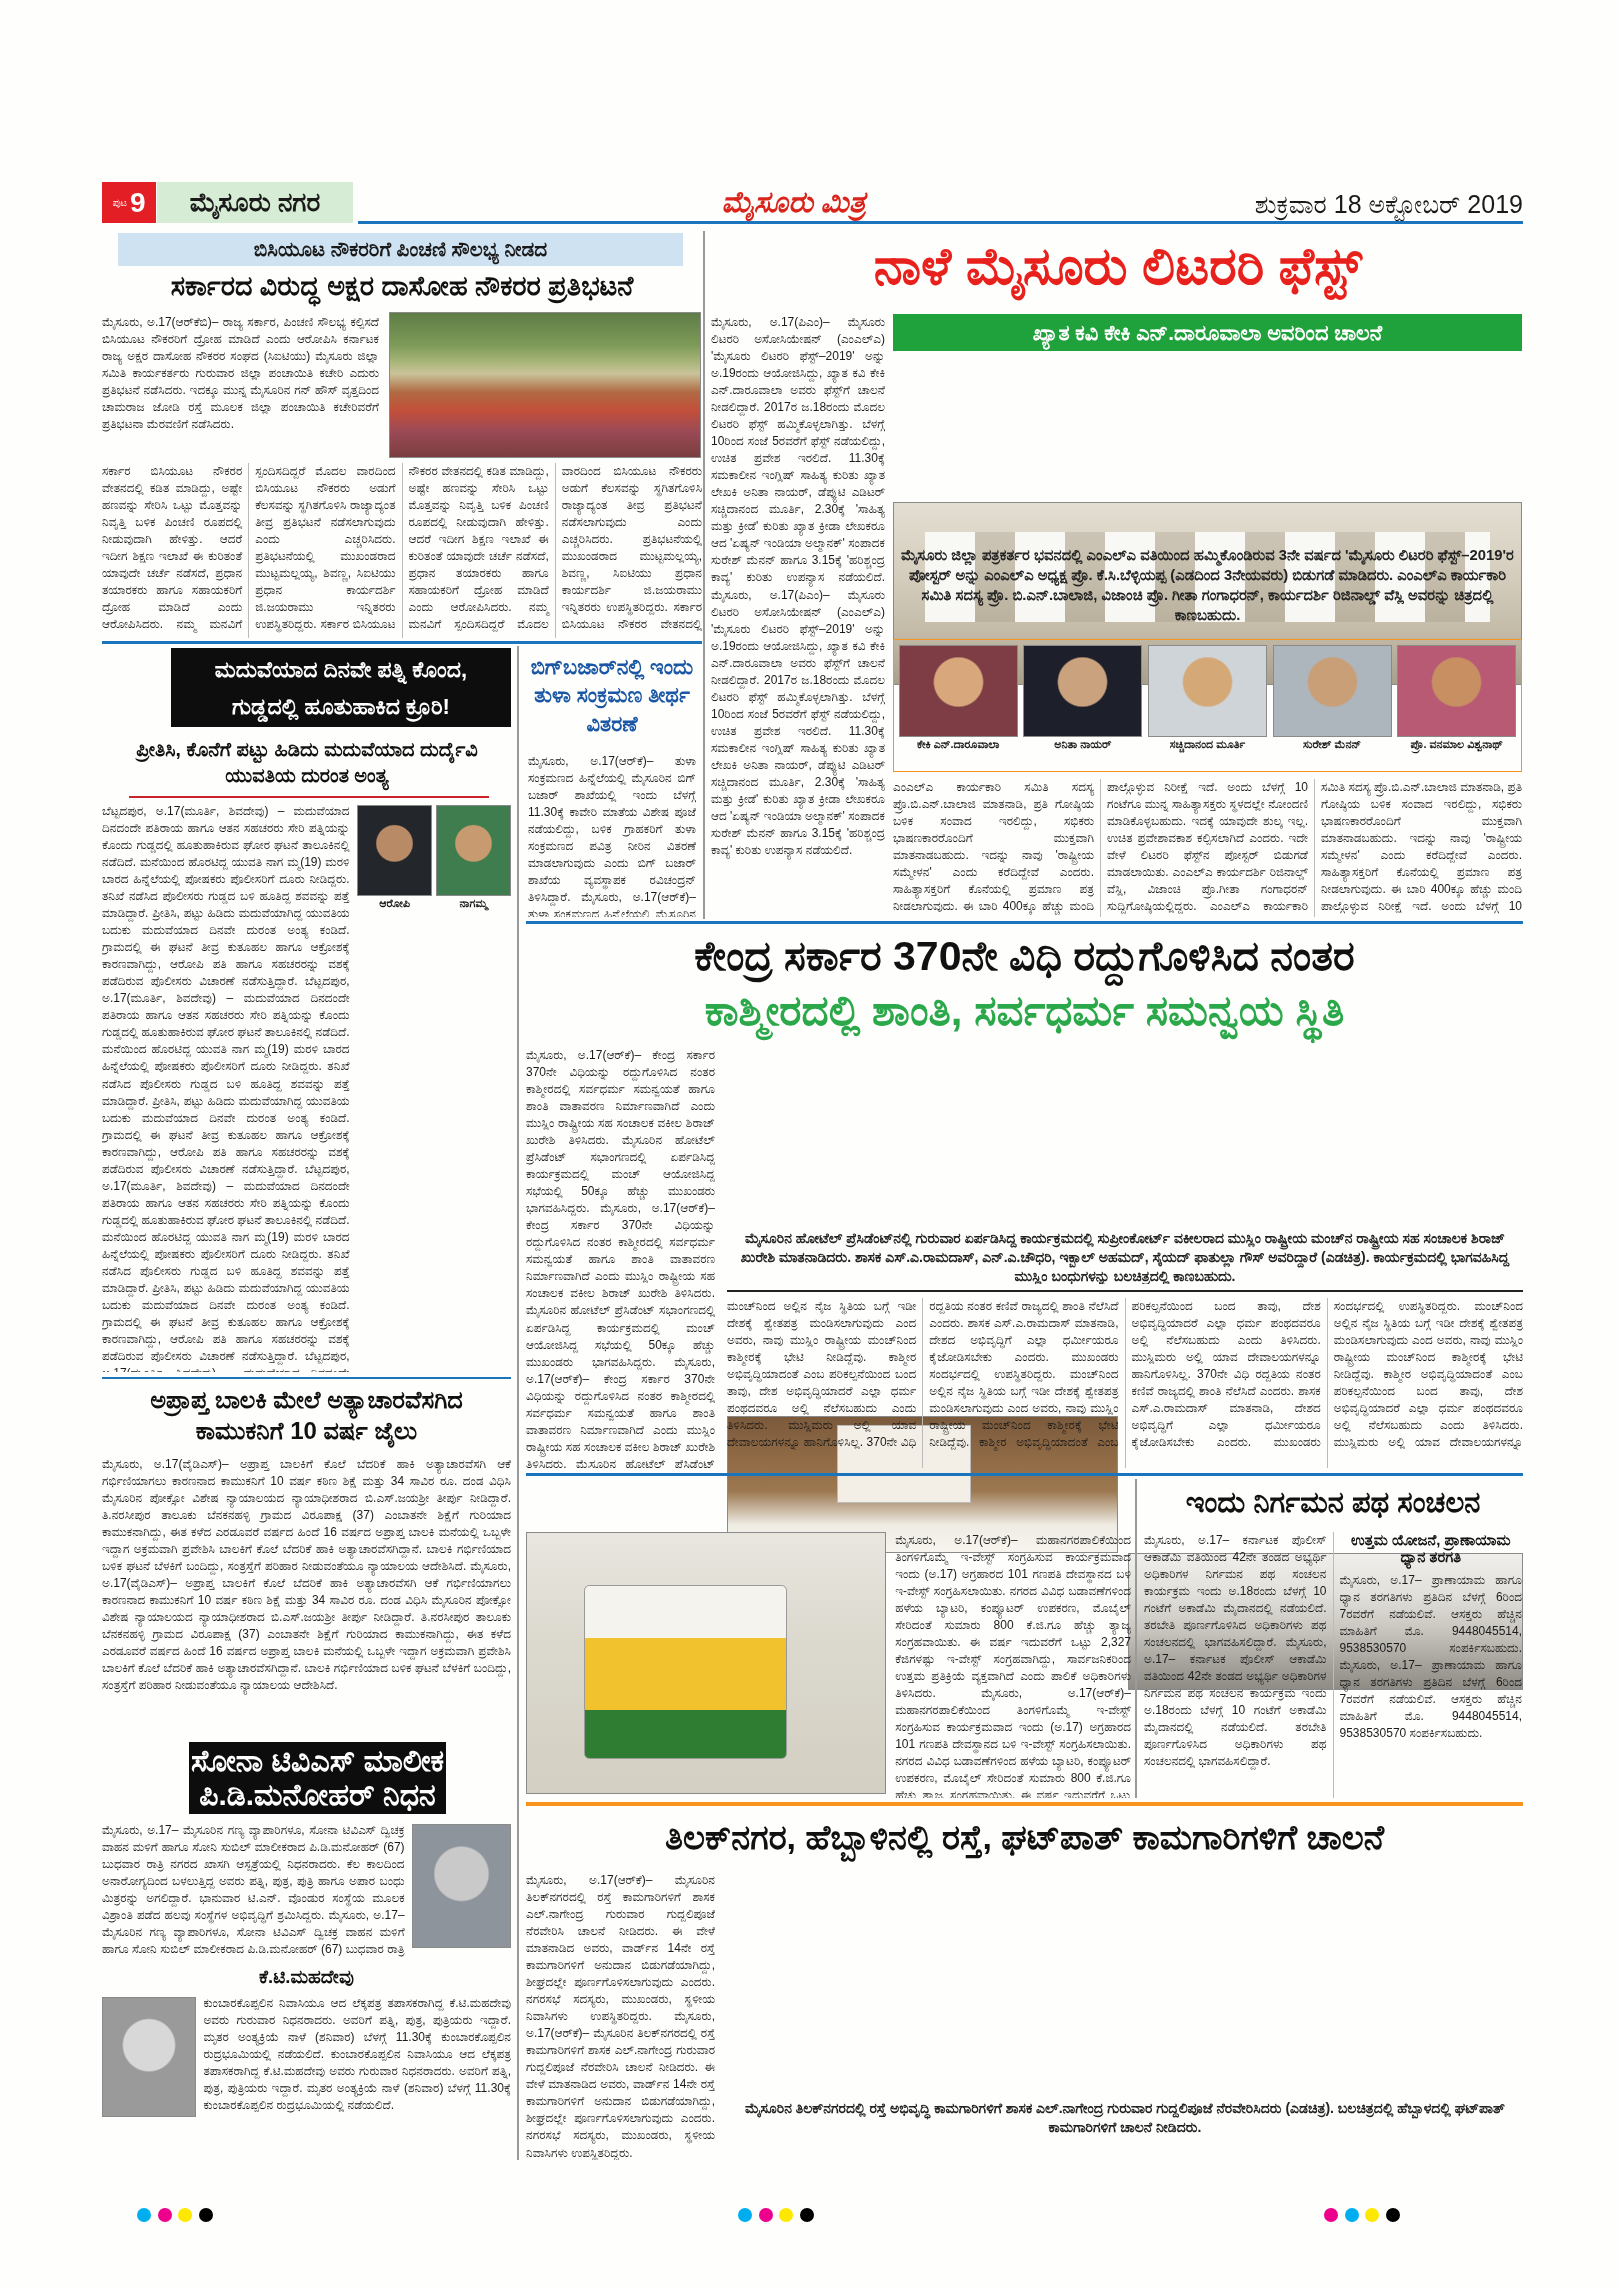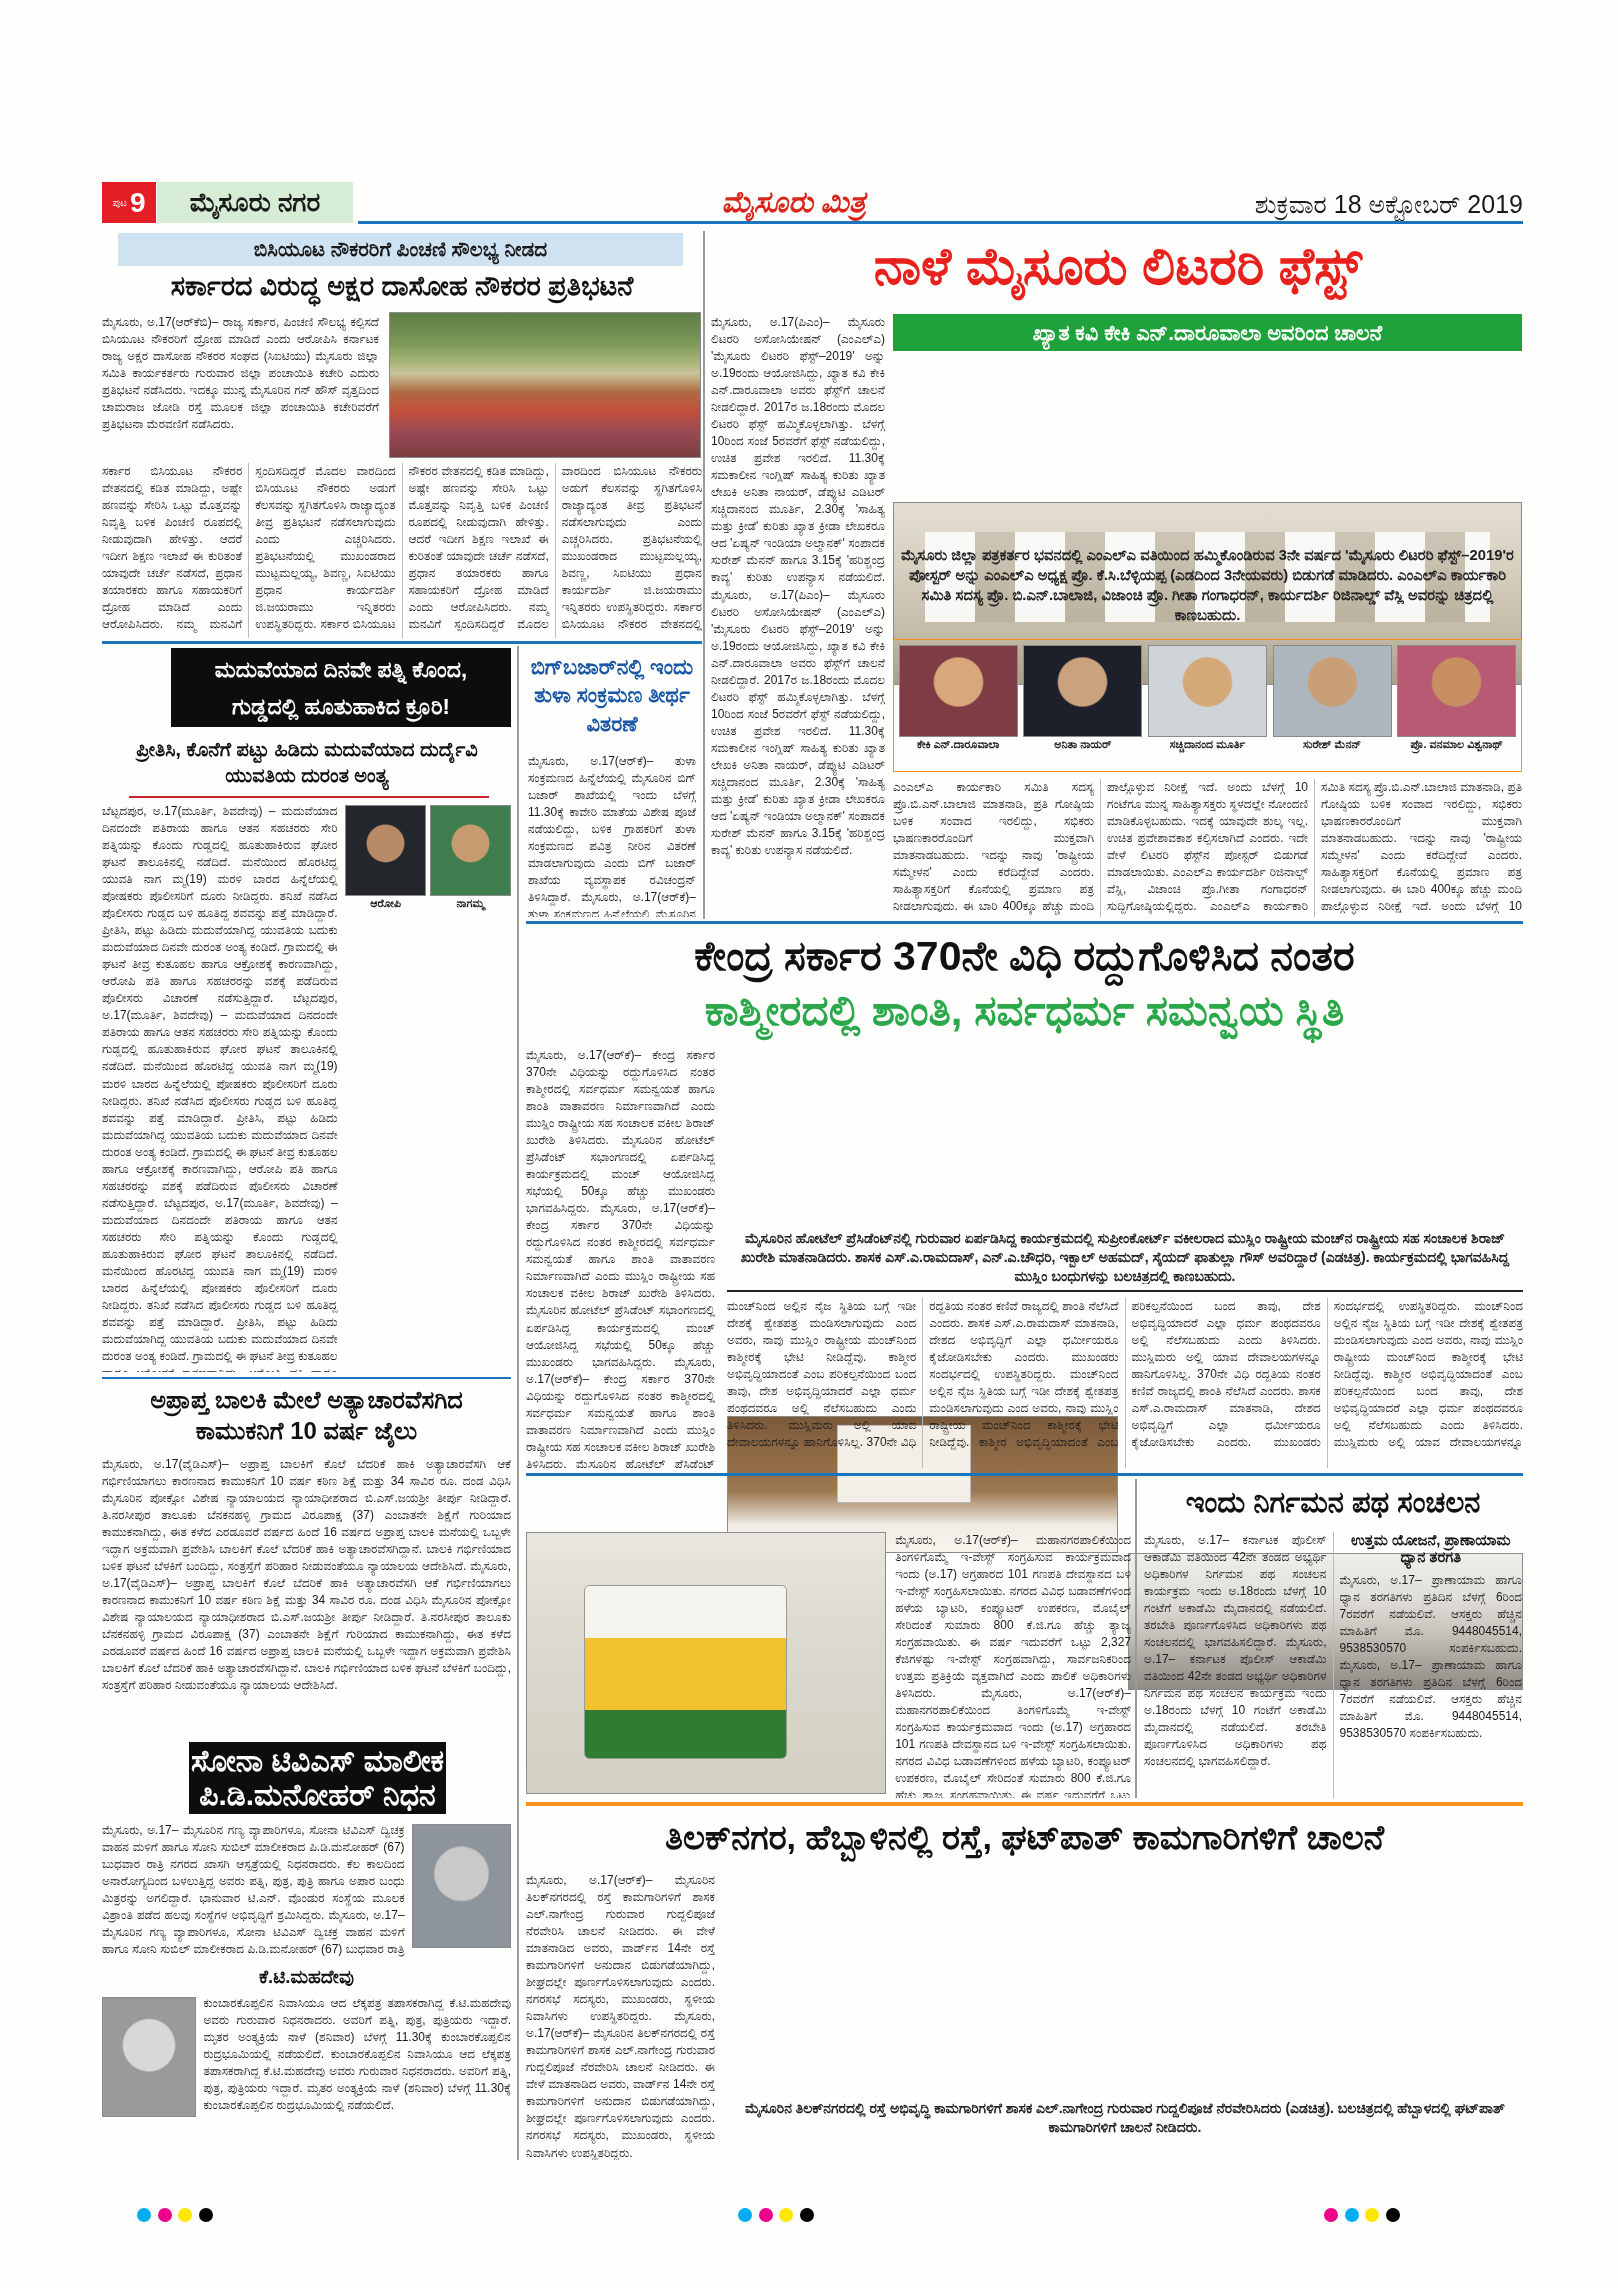--- a/index.html
+++ b/index.html
@@ -107,21 +107,21 @@
   <div class="abs hl" style="left:528px;top:653px;width:168px;height:92px;font-size:21px;line-height:1.35;color:#1a57a5;">ಬಿಗ್‌ಬಜಾರ್‌ನಲ್ಲಿ ಇಂದು ತುಳಾ ಸಂಕ್ರಮಣ ತೀರ್ಥ ವಿತರಣೆ</div>
   <div class="abs jt" style="left:528px;top:753px;width:168px;height:164px;">ಮೈಸೂರು, ಅ.17(ಆರ್‌ಕೆ)– ತುಳಾ ಸಂಕ್ರಮಣದ ಹಿನ್ನೆಲೆಯಲ್ಲಿ ಮೈಸೂರಿನ ಬಿಗ್ ಬಜಾರ್ ಶಾಖೆಯಲ್ಲಿ ಇಂದು ಬೆಳಗ್ಗೆ 11.30ಕ್ಕೆ ಕಾವೇರಿ ಮಾತೆಯ ವಿಶೇಷ ಪೂಜೆ ನಡೆಯಲಿದ್ದು, ಬಳಿಕ ಗ್ರಾಹಕರಿಗೆ ತುಳಾ ಸಂಕ್ರಮಣದ ಪವಿತ್ರ ನೀರಿನ ವಿತರಣೆ ಮಾಡಲಾಗುವುದು ಎಂದು ಬಿಗ್ ಬಜಾರ್ ಶಾಖೆಯ ವ್ಯವಸ್ಥಾಪಕ ರವಿಚಂದ್ರನ್ ತಿಳಿಸಿದ್ದಾರೆ. ಮೈಸೂರು, ಅ.17(ಆರ್‌ಕೆ)– ತುಳಾ ಸಂಕ್ರಮಣದ ಹಿನ್ನೆಲೆಯಲ್ಲಿ ಮೈಸೂರಿನ ಬಿಗ್ ಬಜಾರ್ ಶಾಖೆಯಲ್ಲಿ ಇಂದು ಬೆಳಗ್ಗೆ 11.30ಕ್ಕೆ ಕಾವೇರಿ ಮಾತೆಯ ವಿಶೇಷ ಪೂಜೆ ನಡೆಯಲಿದ್ದು, ಬಳಿಕ ಗ್ರಾಹಕರಿಗೆ ತುಳಾ ಸಂಕ್ರಮಣದ ಪವಿತ್ರ ನೀರಿನ ವಿತರಣೆ ಮಾಡಲಾಗುವುದು ಎಂದು ಬಿಗ್ ಬಜಾರ್ ಶಾಖೆಯ ವ್ಯವಸ್ಥಾಪಕ ರವಿಚಂದ್ರನ್ ತಿಳಿಸಿದ್ದಾರೆ.</div>
 
   <div class="abs blackbox" style="left:171px;top:648px;width:340px;height:79px;font-size:22px;line-height:37px;padding-top:2.8px;">
     <div>ಮದುವೆಯಾದ ದಿನವೇ ಪತ್ನಿ ಕೊಂದ,</div>
     <div>ಗುಡ್ಡದಲ್ಲಿ ಹೂತುಹಾಕಿದ ಕ್ರೂರಿ!</div>
   </div>
   <div class="abs hl" style="left:111px;top:736px;width:392px;height:54px;font-size:19.4px;line-height:1.35;">ಪ್ರೀತಿಸಿ, ಕೊನೆಗೆ ಪಟ್ಟು ಹಿಡಿದು ಮದುವೆಯಾದ ದುರ್ದೈವಿ ಯುವತಿಯ ದುರಂತ ಅಂತ್ಯ</div>
   <div class="abs rule-red" style="left:129px;top:796px;width:360px;height:1.8px;"></div>
   <div class="abs" style="left:102px;top:803px;width:409px;height:569px;overflow:hidden;">
-    <div style="float:right;width:166px;margin:1.8px 0 3.7px 7.4px;display:flex;gap:3.7px;">
+    <div style="float:right;width:154px;margin:1.8px 0 3.7px 7.4px;display:flex;gap:3.7px;">
       <div style="flex:1;">
         <div class="ph pt-dark" style="height:89px;"></div>
         <div class="plabel">ಆರೋಪಿ</div>
       </div>
       <div style="flex:1;">
         <div class="ph pt-green" style="height:89px;"></div>
         <div class="plabel">ನಾಗಮ್ಮ</div>
       </div>
     </div>
     <span class="jt" style="display:block;">ಬೆಟ್ಟದಪುರ, ಅ.17(ಮೂರ್ತಿ, ಶಿವದೇವು) – ಮದುವೆಯಾದ ದಿನದಂದೇ ಪತಿರಾಯ ಹಾಗೂ ಆತನ ಸಹಚರರು ಸೇರಿ ಪತ್ನಿಯನ್ನು ಕೊಂದು ಗುಡ್ಡದಲ್ಲಿ ಹೂತುಹಾಕಿರುವ ಘೋರ ಘಟನೆ ತಾಲೂಕಿನಲ್ಲಿ ನಡೆದಿದೆ. ಮನೆಯಿಂದ ಹೊರಟಿದ್ದ ಯುವತಿ ನಾಗ ಮ್ಮ(19) ಮರಳಿ ಬಾರದ ಹಿನ್ನೆಲೆಯಲ್ಲಿ ಪೋಷಕರು ಪೊಲೀಸರಿಗೆ ದೂರು ನೀಡಿದ್ದರು. ತನಿಖೆ ನಡೆಸಿದ ಪೊಲೀಸರು ಗುಡ್ಡದ ಬಳಿ ಹೂತಿದ್ದ ಶವವನ್ನು ಪತ್ತೆ ಮಾಡಿದ್ದಾರೆ. ಪ್ರೀತಿಸಿ, ಪಟ್ಟು ಹಿಡಿದು ಮದುವೆಯಾಗಿದ್ದ ಯುವತಿಯ ಬದುಕು ಮದುವೆಯಾದ ದಿನವೇ ದುರಂತ ಅಂತ್ಯ ಕಂಡಿದೆ. ಗ್ರಾಮದಲ್ಲಿ ಈ ಘಟನೆ ತೀವ್ರ ಕುತೂಹಲ ಹಾಗೂ ಆಕ್ರೋಶಕ್ಕೆ ಕಾರಣವಾಗಿದ್ದು, ಆರೋಪಿ ಪತಿ ಹಾಗೂ ಸಹಚರರನ್ನು ವಶಕ್ಕೆ ಪಡೆದಿರುವ ಪೊಲೀಸರು ವಿಚಾರಣೆ ನಡೆಸುತ್ತಿದ್ದಾರೆ. ಬೆಟ್ಟದಪುರ, ಅ.17(ಮೂರ್ತಿ, ಶಿವದೇವು) – ಮದುವೆಯಾದ ದಿನದಂದೇ ಪತಿರಾಯ ಹಾಗೂ ಆತನ ಸಹಚರರು ಸೇರಿ ಪತ್ನಿಯನ್ನು ಕೊಂದು ಗುಡ್ಡದಲ್ಲಿ ಹೂತುಹಾಕಿರುವ ಘೋರ ಘಟನೆ ತಾಲೂಕಿನಲ್ಲಿ ನಡೆದಿದೆ. ಮನೆಯಿಂದ ಹೊರಟಿದ್ದ ಯುವತಿ ನಾಗ ಮ್ಮ(19) ಮರಳಿ ಬಾರದ ಹಿನ್ನೆಲೆಯಲ್ಲಿ ಪೋಷಕರು ಪೊಲೀಸರಿಗೆ ದೂರು ನೀಡಿದ್ದರು. ತನಿಖೆ ನಡೆಸಿದ ಪೊಲೀಸರು ಗುಡ್ಡದ ಬಳಿ ಹೂತಿದ್ದ ಶವವನ್ನು ಪತ್ತೆ ಮಾಡಿದ್ದಾರೆ. ಪ್ರೀತಿಸಿ, ಪಟ್ಟು ಹಿಡಿದು ಮದುವೆಯಾಗಿದ್ದ ಯುವತಿಯ ಬದುಕು ಮದುವೆಯಾದ ದಿನವೇ ದುರಂತ ಅಂತ್ಯ ಕಂಡಿದೆ. ಗ್ರಾಮದಲ್ಲಿ ಈ ಘಟನೆ ತೀವ್ರ ಕುತೂಹಲ ಹಾಗೂ ಆಕ್ರೋಶಕ್ಕೆ ಕಾರಣವಾಗಿದ್ದು, ಆರೋಪಿ ಪತಿ ಹಾಗೂ ಸಹಚರರನ್ನು ವಶಕ್ಕೆ ಪಡೆದಿರುವ ಪೊಲೀಸರು ವಿಚಾರಣೆ ನಡೆಸುತ್ತಿದ್ದಾರೆ. ಬೆಟ್ಟದಪುರ, ಅ.17(ಮೂರ್ತಿ, ಶಿವದೇವು) – ಮದುವೆಯಾದ ದಿನದಂದೇ ಪತಿರಾಯ ಹಾಗೂ ಆತನ ಸಹಚರರು ಸೇರಿ ಪತ್ನಿಯನ್ನು ಕೊಂದು ಗುಡ್ಡದಲ್ಲಿ ಹೂತುಹಾಕಿರುವ ಘೋರ ಘಟನೆ ತಾಲೂಕಿನಲ್ಲಿ ನಡೆದಿದೆ. ಮನೆಯಿಂದ ಹೊರಟಿದ್ದ ಯುವತಿ ನಾಗ ಮ್ಮ(19) ಮರಳಿ ಬಾರದ ಹಿನ್ನೆಲೆಯಲ್ಲಿ ಪೋಷಕರು ಪೊಲೀಸರಿಗೆ ದೂರು ನೀಡಿದ್ದರು. ತನಿಖೆ ನಡೆಸಿದ ಪೊಲೀಸರು ಗುಡ್ಡದ ಬಳಿ ಹೂತಿದ್ದ ಶವವನ್ನು ಪತ್ತೆ ಮಾಡಿದ್ದಾರೆ. ಪ್ರೀತಿಸಿ, ಪಟ್ಟು ಹಿಡಿದು ಮದುವೆಯಾಗಿದ್ದ ಯುವತಿಯ ಬದುಕು ಮದುವೆಯಾದ ದಿನವೇ ದುರಂತ ಅಂತ್ಯ ಕಂಡಿದೆ. ಗ್ರಾಮದಲ್ಲಿ ಈ ಘಟನೆ ತೀವ್ರ ಕುತೂಹಲ ಹಾಗೂ ಆಕ್ರೋಶಕ್ಕೆ ಕಾರಣವಾಗಿದ್ದು, ಆರೋಪಿ ಪತಿ ಹಾಗೂ ಸಹಚರರನ್ನು ವಶಕ್ಕೆ ಪಡೆದಿರುವ ಪೊಲೀಸರು ವಿಚಾರಣೆ ನಡೆಸುತ್ತಿದ್ದಾರೆ. ಬೆಟ್ಟದಪುರ, ಅ.17(ಮೂರ್ತಿ, ಶಿವದೇವು) – ಮದುವೆಯಾದ ದಿನದಂದೇ ಪತಿರಾಯ ಹಾಗೂ ಆತನ ಸಹಚರರು ಸೇರಿ ಪತ್ನಿಯನ್ನು ಕೊಂದು ಗುಡ್ಡದಲ್ಲಿ ಹೂತುಹಾಕಿರುವ ಘೋರ ಘಟನೆ ತಾಲೂಕಿನಲ್ಲಿ ನಡೆದಿದೆ. ಮನೆಯಿಂದ ಹೊರಟಿದ್ದ ಯುವತಿ ನಾಗ ಮ್ಮ(19) ಮರಳಿ ಬಾರದ ಹಿನ್ನೆಲೆಯಲ್ಲಿ ಪೋಷಕರು ಪೊಲೀಸರಿಗೆ ದೂರು ನೀಡಿದ್ದರು. ತನಿಖೆ ನಡೆಸಿದ ಪೊಲೀಸರು ಗುಡ್ಡದ ಬಳಿ ಹೂತಿದ್ದ ಶವವನ್ನು ಪತ್ತೆ ಮಾಡಿದ್ದಾರೆ. ಪ್ರೀತಿಸಿ, ಪಟ್ಟು ಹಿಡಿದು ಮದುವೆಯಾಗಿದ್ದ ಯುವತಿಯ ಬದುಕು ಮದುವೆಯಾದ ದಿನವೇ ದುರಂತ ಅಂತ್ಯ ಕಂಡಿದೆ. ಗ್ರಾಮದಲ್ಲಿ ಈ ಘಟನೆ ತೀವ್ರ ಕುತೂಹಲ ಹಾಗೂ ಆಕ್ರೋಶಕ್ಕೆ ಕಾರಣವಾಗಿದ್ದು, ಆರೋಪಿ ಪತಿ ಹಾಗೂ ಸಹಚರರನ್ನು ವಶಕ್ಕೆ ಪಡೆದಿರುವ ಪೊಲೀಸರು ವಿಚಾರಣೆ ನಡೆಸುತ್ತಿದ್ದಾರೆ.</span>

